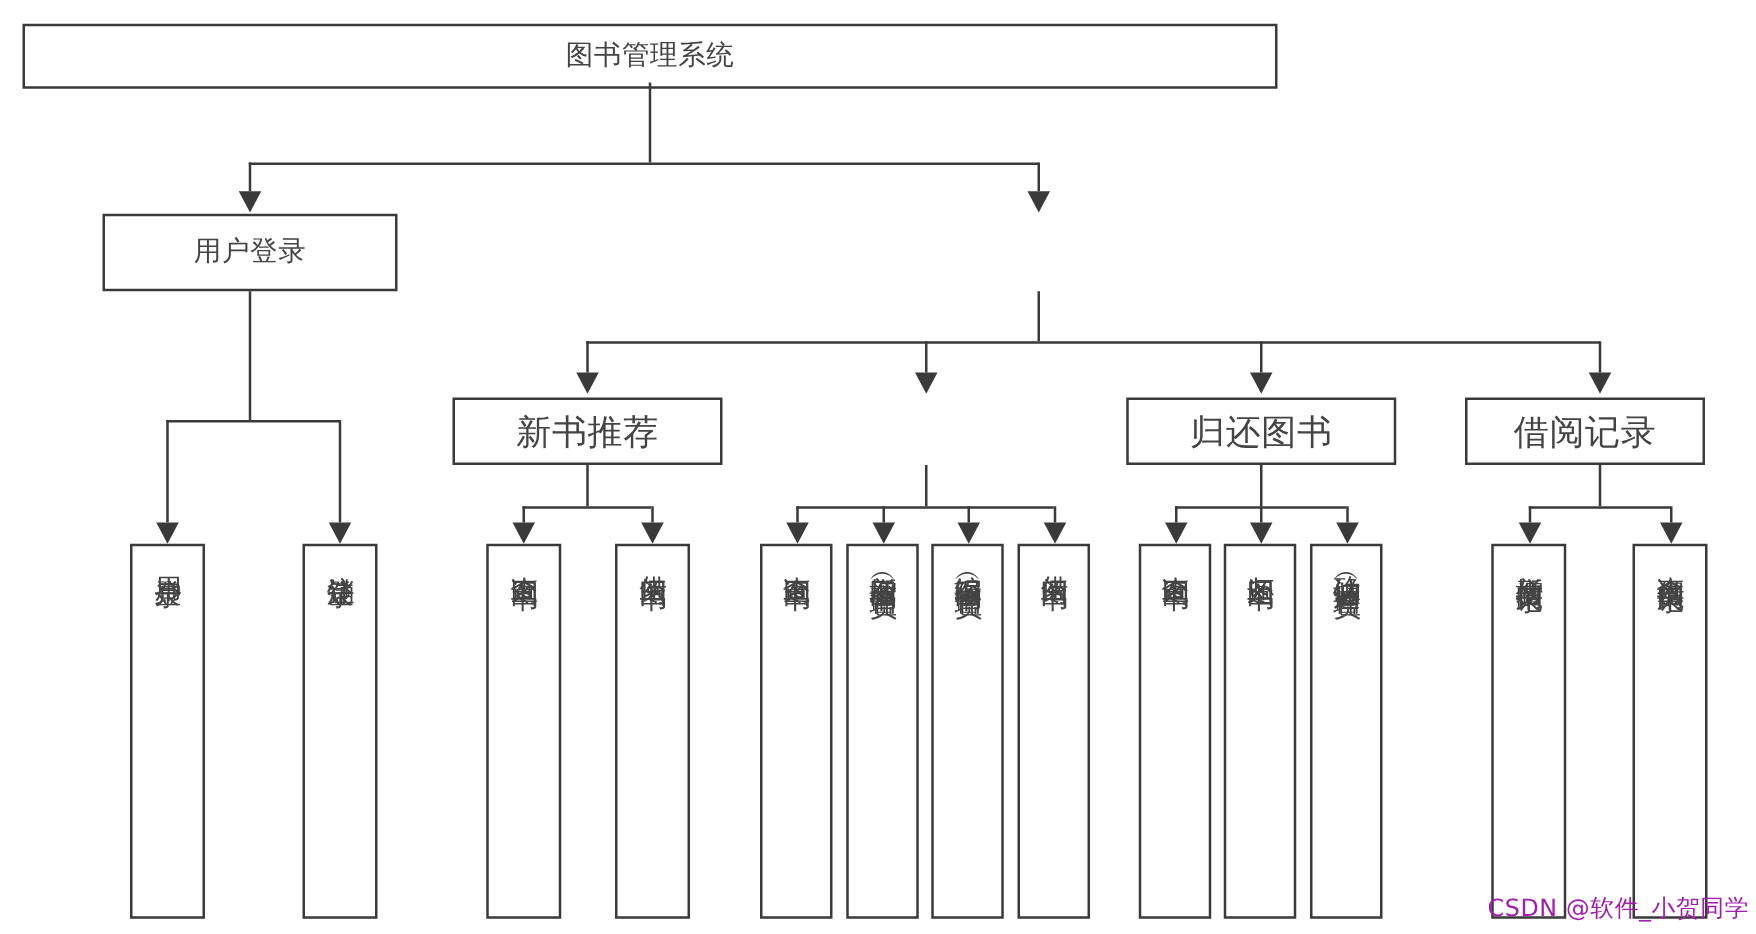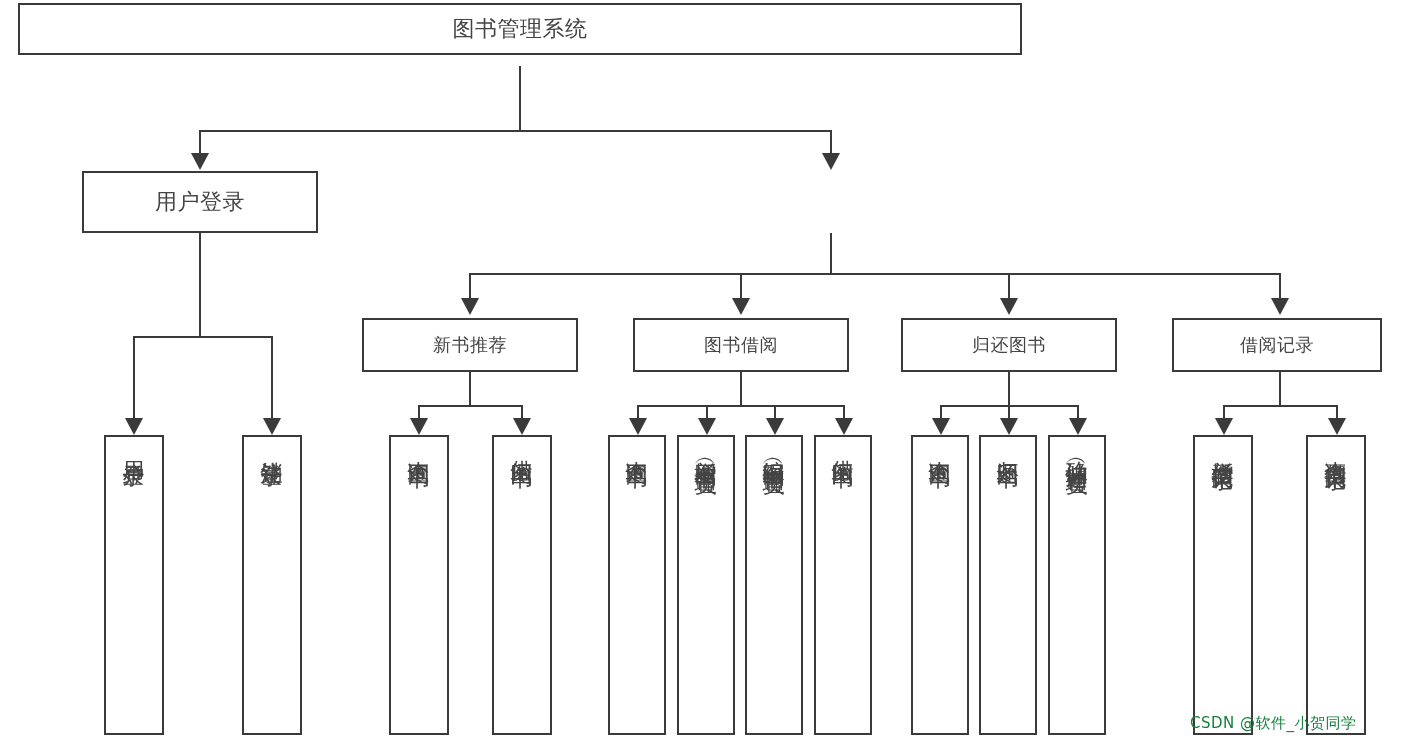--- a/index.html
+++ b/index.html
@@ -44,21 +44,21 @@
     writing-mode: vertical-rl;
     text-orientation: upright;
     font-size: 22px;
     line-height: 1.05;
     letter-spacing: 2px;
     white-space: normal;
     max-height: 100%;
   }
   .node.root .label { font-size: 22px; }
   .node.lvl1 .label { font-size: 22px; }
-  .node.lvl2 .label { font-size: 18px; }
+  .node.lvl2 .label { font-size: 28px; }
 
   
   .vline {
     position: absolute;
     width: 0;
     border-left: 2.5px solid #3a3a3a;
   }
   .hline {
     position: absolute;
     height: 0;
@@ -67,33 +67,33 @@
   .arrow {
     position: absolute;
     width: 0;
     height: 0;
     border-left: 9px solid transparent;
     border-right: 9px solid transparent;
     border-top: 17px solid #3a3a3a;
   }
   #watermark {
     position: absolute;
-    color: #15803d;
-    font-size: 15px;
+    color: #a21caf;
+    font-size: 19px;
     letter-spacing: 0.5px;
     white-space: nowrap;
     pointer-events: none;
   }
 </style>
 </head>
 <body>
 
 <div id="canvas">
 
-  <div class="node root" style="left:18px; top:3px; width:1004px; height:52px;">
+  <div class="node root" style="left:18px; top:19px; width:1004px; height:52px;">
     <span class="label">图书管理系统</span>
   </div>
 
   <div class="vline" style="left:519px; top:66px; height:64px;"></div>
   <div class="hline" style="left:199px; top:130px; width:632px;"></div>
   <div class="vline" style="left:199px; top:130px; height:23px;"></div>
   <div class="arrow" style="left:191px; top:153px;"></div>
   <div class="vline" style="left:830px; top:130px; height:23px;"></div>
   <div class="arrow" style="left:822px; top:153px;"></div>
 
@@ -115,27 +115,24 @@
   <div class="vline" style="left:740px; top:273px; height:25px;"></div>
   <div class="arrow" style="left:732px; top:298px;"></div>
   <div class="vline" style="left:1008px; top:273px; height:25px;"></div>
   <div class="arrow" style="left:1000px; top:298px;"></div>
   <div class="vline" style="left:1279px; top:273px; height:25px;"></div>
   <div class="arrow" style="left:1271px; top:298px;"></div>
 
   <div class="node lvl2" style="left:362px; top:318px; width:216px; height:54px;">
     <span class="label">新书推荐</span>
   </div>
-  <div class="node lvl2" style="left:633px; top:318px; width:216px; height:54px;">
-    <span class="label">图书借阅</span>
-  </div>
   <div class="node lvl2" style="left:901px; top:318px; width:216px; height:54px;">
     <span class="label">归还图书</span>
   </div>
-  <div class="node lvl2" style="left:1172px; top:318px; width:210px; height:54px;">
+  <div class="node lvl2" style="left:1172px; top:318px; width:192px; height:54px;">
     <span class="label">借阅记录</span>
   </div>
 
   <div class="vline" style="left:469px; top:372px; height:33px;"></div>
   <div class="hline" style="left:418px; top:405px; width:103px;"></div>
   <div class="vline" style="left:418px; top:405px; height:13px;"></div>
   <div class="arrow" style="left:410px; top:418px;"></div>
   <div class="vline" style="left:521px; top:405px; height:13px;"></div>
   <div class="arrow" style="left:513px; top:418px;"></div>
 

